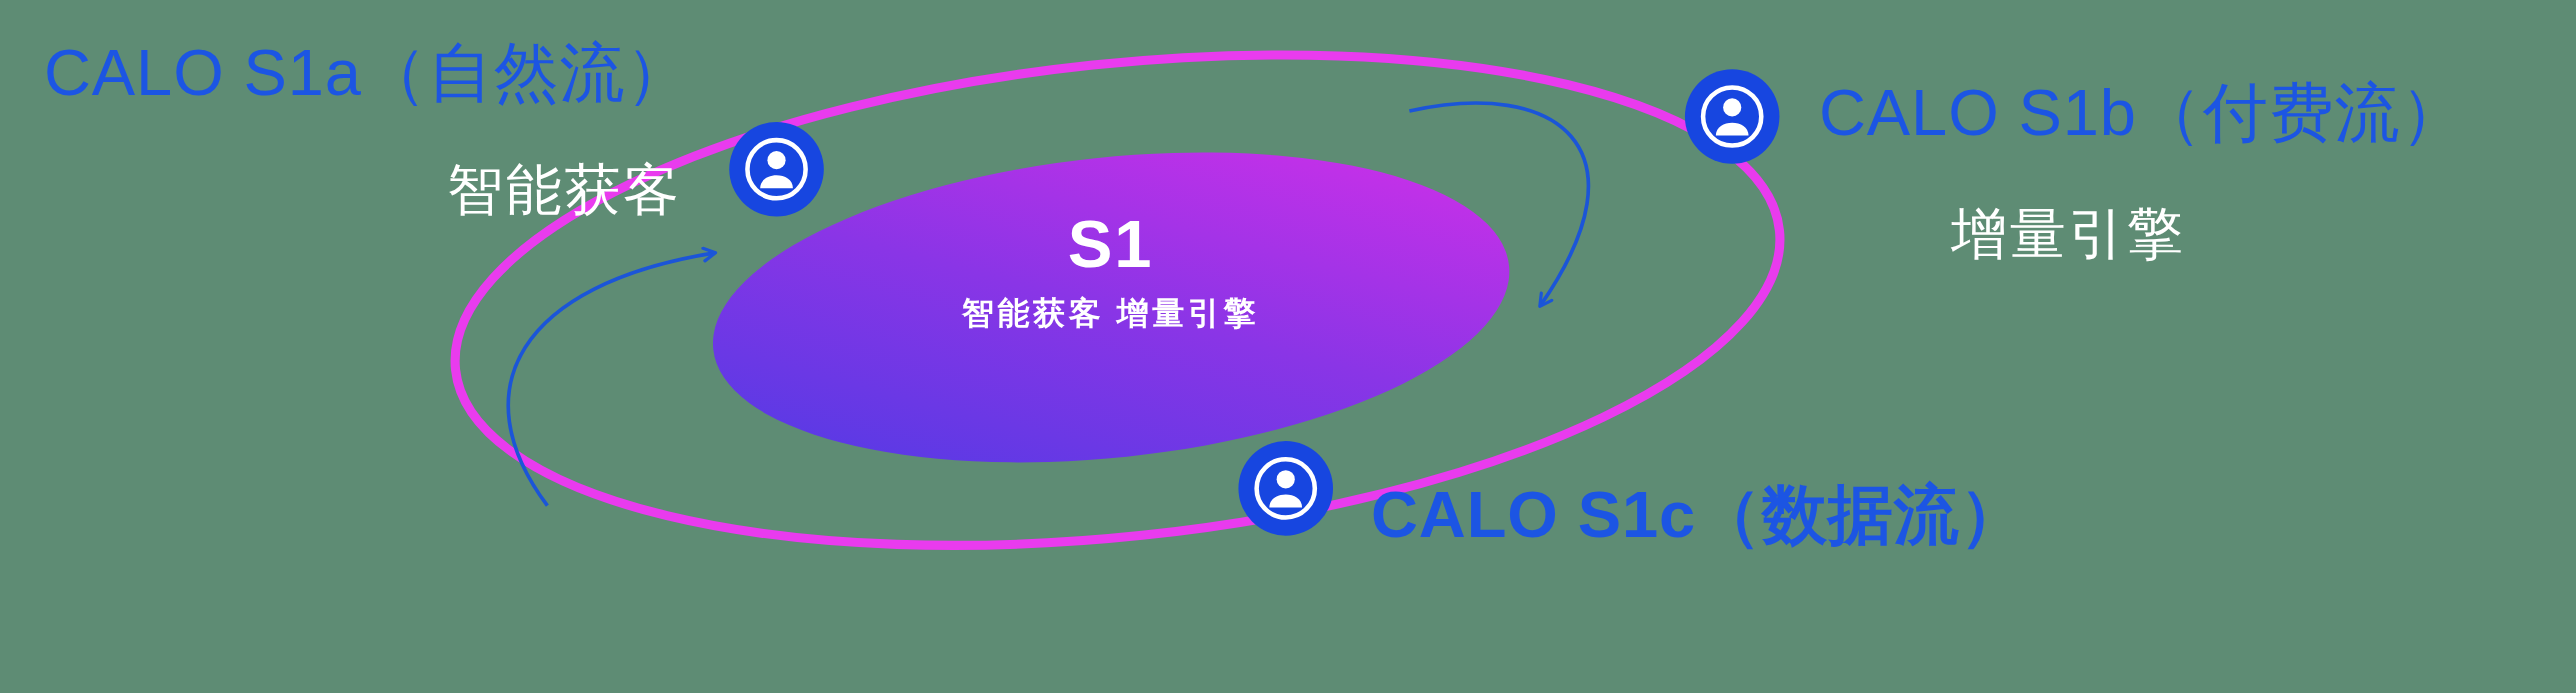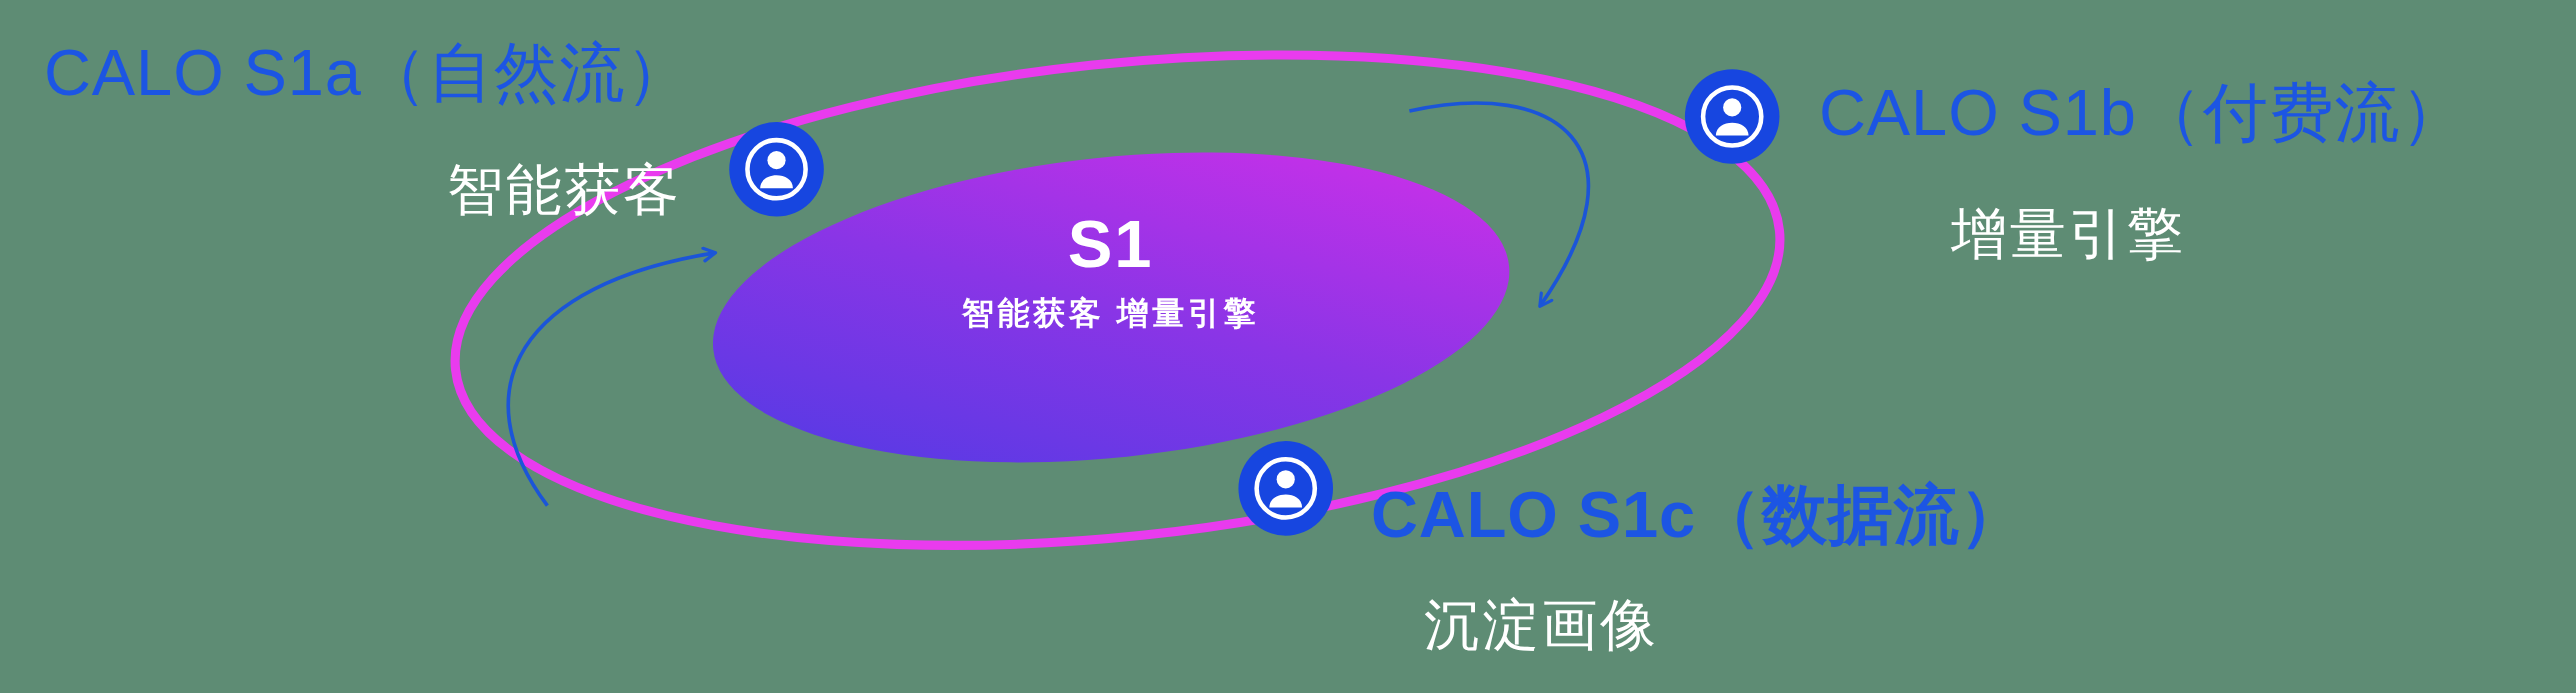--- a/index.html
+++ b/index.html
@@ -107,16 +107,15 @@
     <div class="core-subtitle">智能获客  增量引擎</div>
   </div>
 
   <div class="abs label-blue" style="left:44px; top:36px;">CALO S1a（自然流）</div>
   <div class="abs label-white" style="left:447px; top:158px;">智能获客</div>
 
   <div class="abs label-blue" style="left:1819px; top:76px;">CALO S1b（付费流）</div>
   <div class="abs label-white" style="left:1951px; top:202px;">增量引擎</div>
 
   <div class="abs label-blue" style="left:1371px; top:478px;font-weight:bold;">CALO S1c（数据流）</div>
-  <div class="abs label-white" style="left:1424px; top:593px;">沉淀画像</div>
 
 </div>
 
 
 </body></html>

